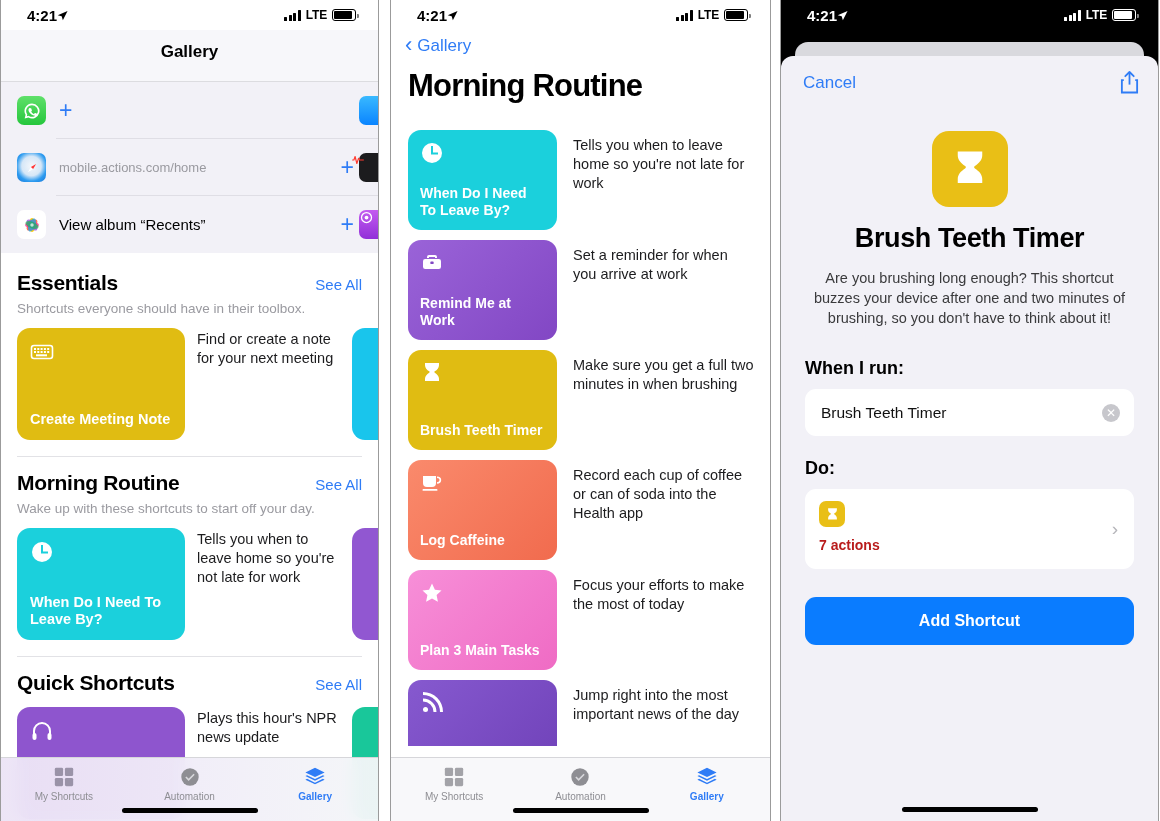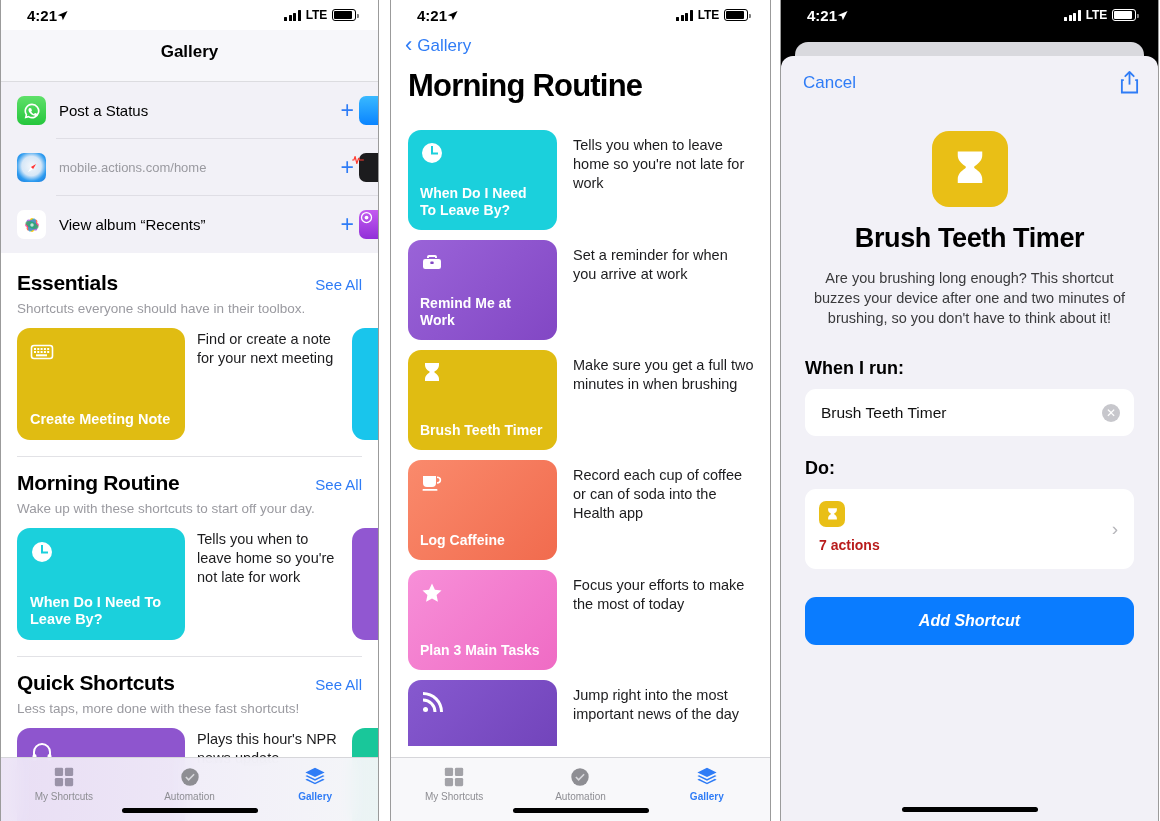--- a/index.html
+++ b/index.html
@@ -141,21 +141,21 @@
                display:flex; align-items:center; padding: 0 14px 0 16px; }
   .inputwrap .val { flex:1 1 auto; font-size:15.5px; color:#111; }
   .clearbtn { width:18px;height:18px;border-radius:50%;background:#c7c7cc;color:#fff;
               font-size:12px;display:flex;align-items:center;justify-content:center;line-height:1; font-family:"Liberation Sans",sans-serif;}
   .docard { margin: 10px 24px 0 24px; background:#fff; border-radius:11px; height: 80px;
             padding: 12px 14px; position:relative; }
   .sm-icon { width:26px;height:26px;border-radius:7px;background:#E9BF16;display:flex;align-items:center;justify-content:center;}
   .actions-lbl { font-size:14px; font-weight:bold; color:#b91c1c; margin-top:10px;}
   .chev-r { position:absolute; right:16px; top:50%; transform:translateY(-50%); color:#b5b5ba; font-size:19px; font-weight:300;}
   .addbtn { margin: 28px 24px 0 24px; height: 48px; border-radius:11px; background:#0a7cff;
-            color:#fff; font-size:16px; font-weight:bold; display:flex; align-items:center; justify-content:center;font-style:italic;}
+            color:#fff; font-size:16px; font-weight:bold; display:flex; align-items:center; justify-content:center;}
   .homebar-dark { position:absolute; bottom:9px; left:50%; transform:translateX(-50%);
                   width:136px;height:5px;border-radius:3px;background:#000;}
 </style>
 </head>
 <body>
 
 <div class="stage">
 
   <div class="phone p1">
     <div class="statusbar light">
@@ -184,23 +184,20 @@
     </div>
 
     <div class="p1body">
 
       <div class="suggest">
         <div class="sug-row">
           <div class="appicon ic-whatsapp">
             <svg width="20" height="20" viewBox="0 0 24 24">
                 <path fill="#fff" d="M12 3a9 9 0 0 0-7.7 13.6L3.2 21l4.5-1.1A9 9 0 1 0 12 3zm0 2a7 7 0 1 1-3.6 13l-.4-.2-2.2.6.6-2.2-.3-.4A7 7 0 0 1 12 5zm-2.6 3.4c-.2 0-.5 0-.7.3-.3.3-.9.9-.9 2.1s.9 2.4 1 2.6c.2.2 1.8 2.8 4.4 3.8 2.1.8 2.6.7 3 .6.5 0 1.5-.6 1.7-1.2.2-.6.2-1.1.1-1.2l-.6-.3-1.5-.8c-.2 0-.4-.1-.6.2l-.8 1c-.1.2-.3.2-.5.1a5.7 5.7 0 0 1-2.9-2.6c-.1-.2 0-.4.1-.5l.4-.5.3-.5v-.5l-.8-1.9c-.2-.5-.4-.4-.6-.4z"></path>
               </svg>
-          </div>
-          <div class="sug-txt">
-            <div class="sug-title">Post a Status</div>
           </div>
           <div class="plus">+</div>
           <div class="sep"></div>
           <div class="sug-edge" style="background:linear-gradient(180deg,#39b9ff,#0a84ff);top:14px;"></div>
         </div>
 
         <div class="sug-row">
           <div class="appicon ic-safari">
             <svg width="22" height="22" viewBox="0 0 24 24">
                 <circle cx="12" cy="12" r="10.5" fill="none" stroke="#fff" stroke-width="0"></circle>
@@ -297,21 +294,20 @@
           <div class="card" style="background:#9157D1;width:60px;margin-right:-50px;"></div>
         </div>
         <div class="divider"></div>
       </div>
 
       <div class="section" style="padding-top:14px;">
         <div class="sec-head">
           <div class="sec-title">Quick Shortcuts</div>
           <div class="see-all">See All</div>
         </div>
-        <div class="sec-sub">Less taps, more done with these fast shortcuts!</div>
         <div class="cards-row">
           <div class="card" style="background:#8E55CE;">
             <svg class="glyph" viewBox="0 0 24 24">
               <path d="M4 15v-3a8 8 0 0 1 16 0v3" fill="none" stroke="#fff" stroke-width="2"></path>
               <rect x="2.5" y="14" width="4" height="7" rx="2" fill="#fff"></rect>
               <rect x="17.5" y="14" width="4" height="7" rx="2" fill="#fff"></rect>
             </svg>
             <div class="cname"></div>
           </div>
           <div class="card-desc">Plays this hour's NPR news update</div>

